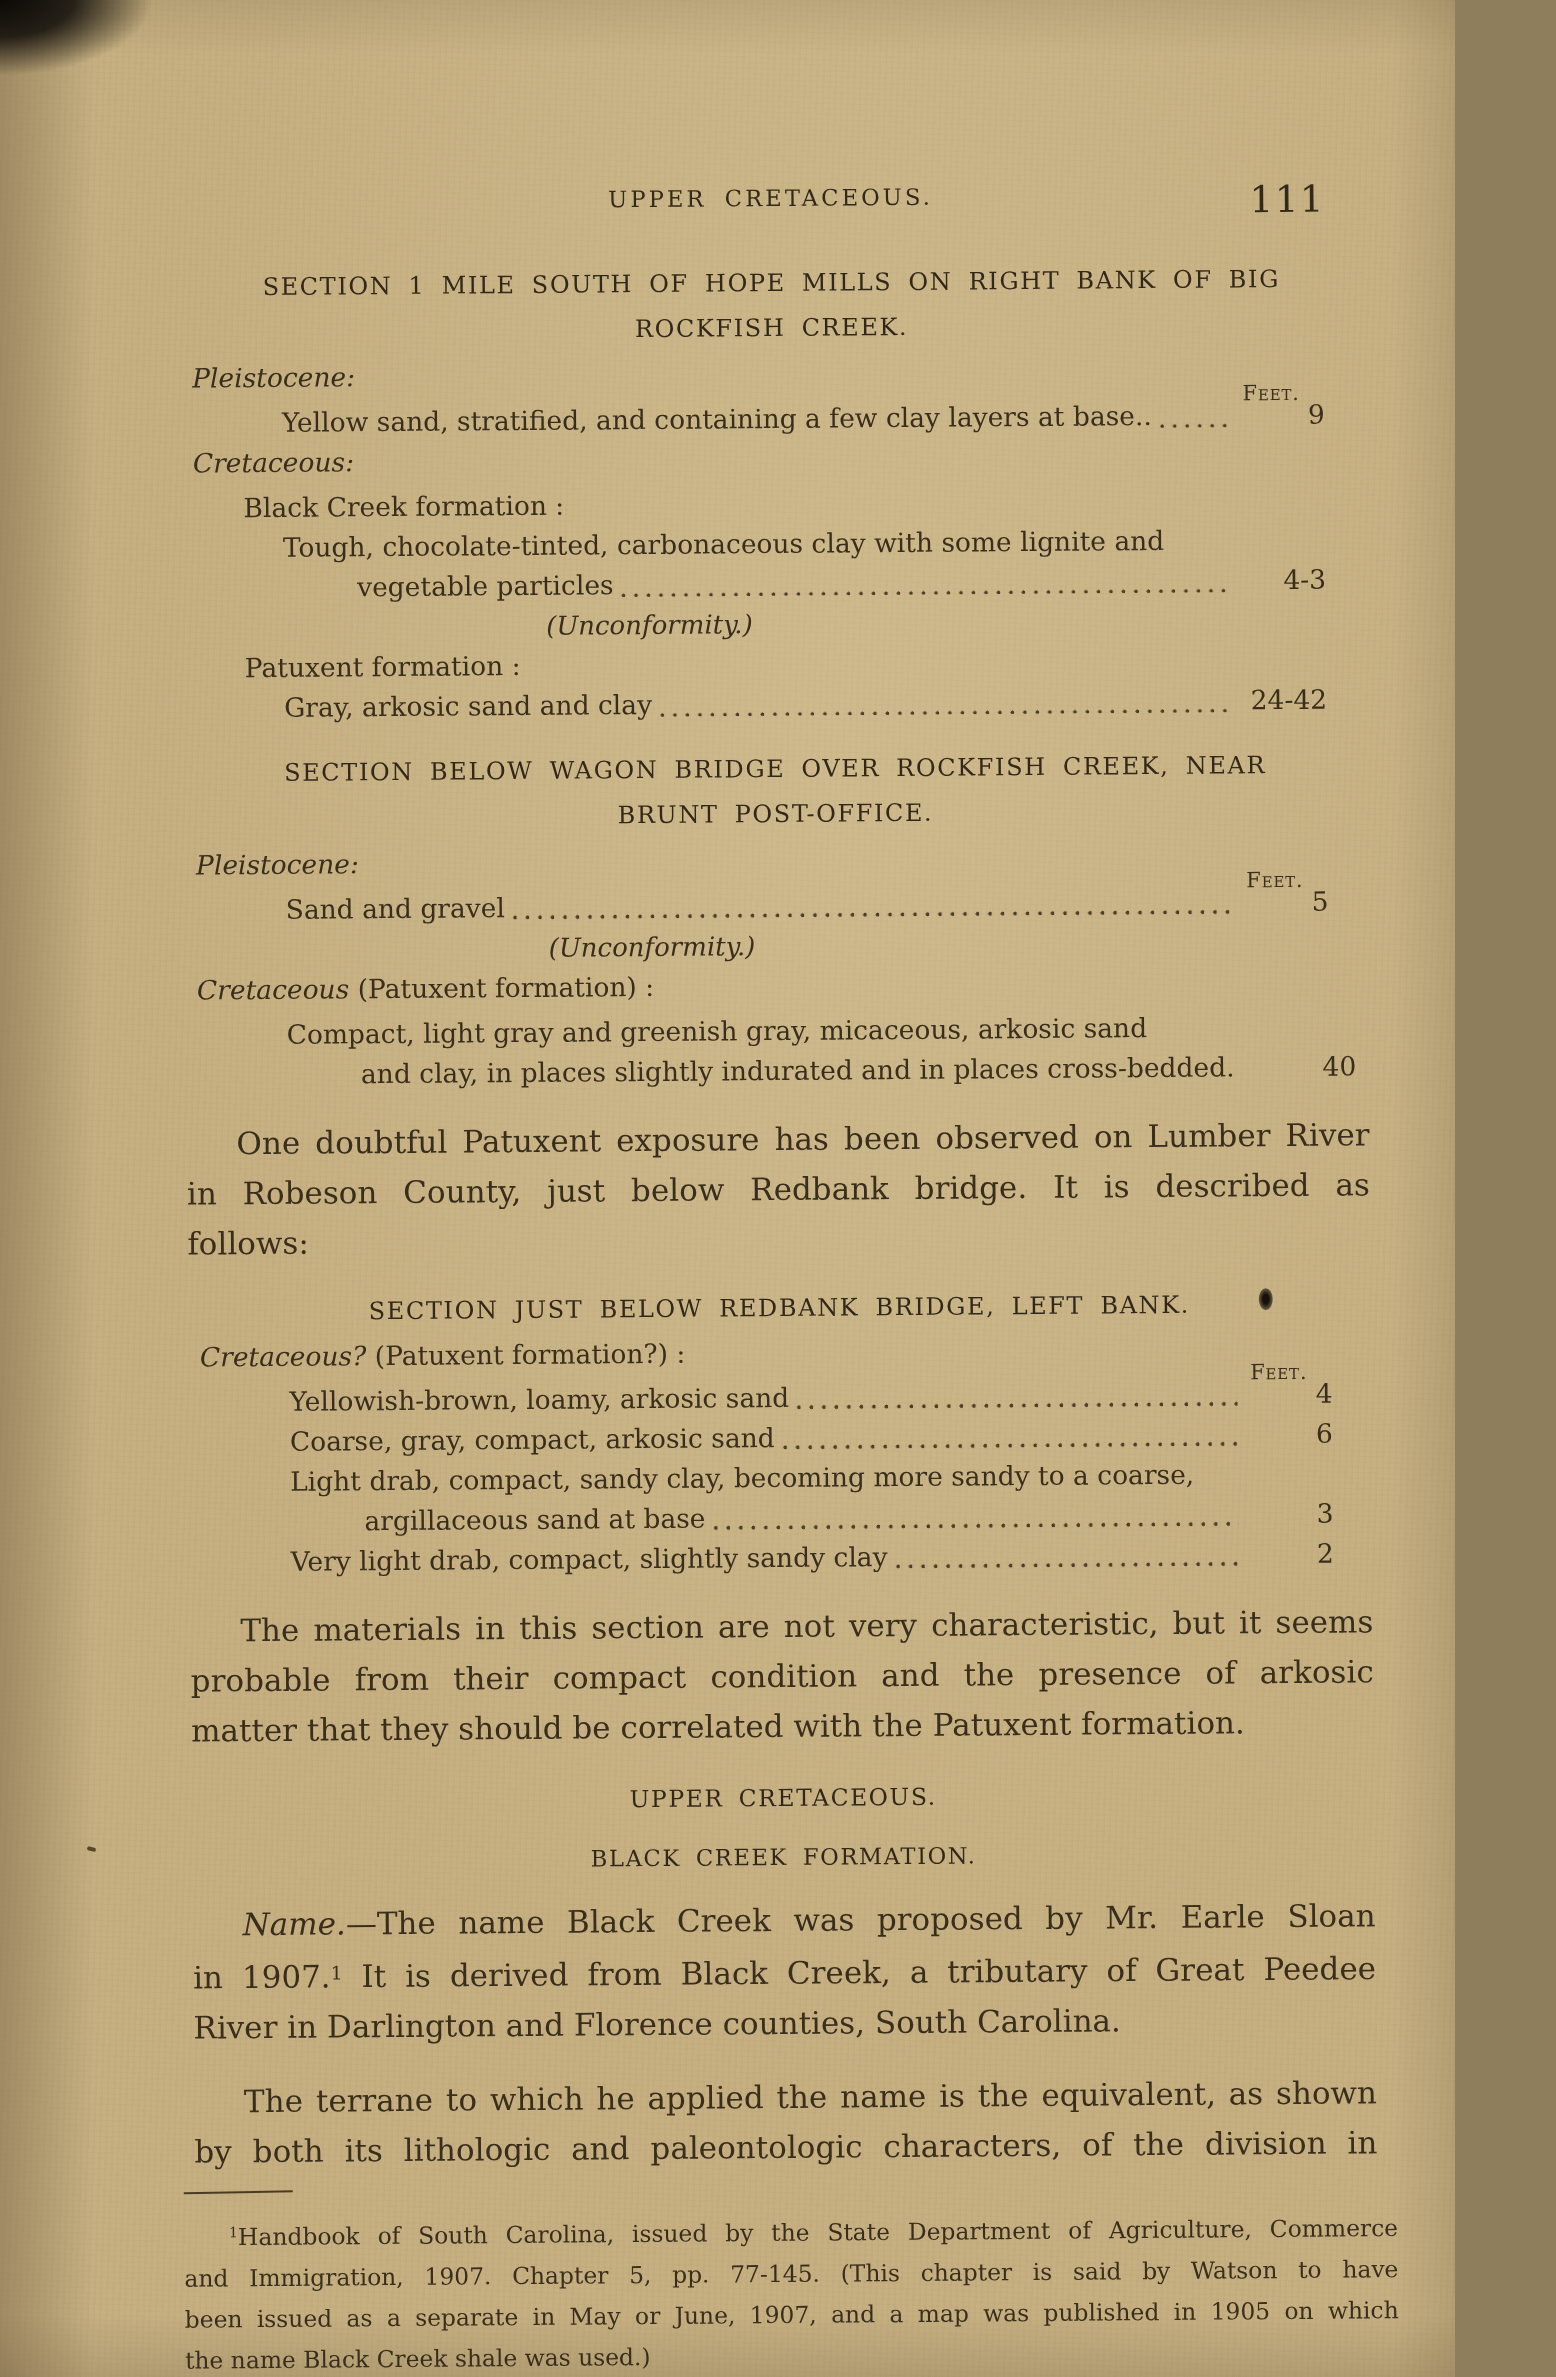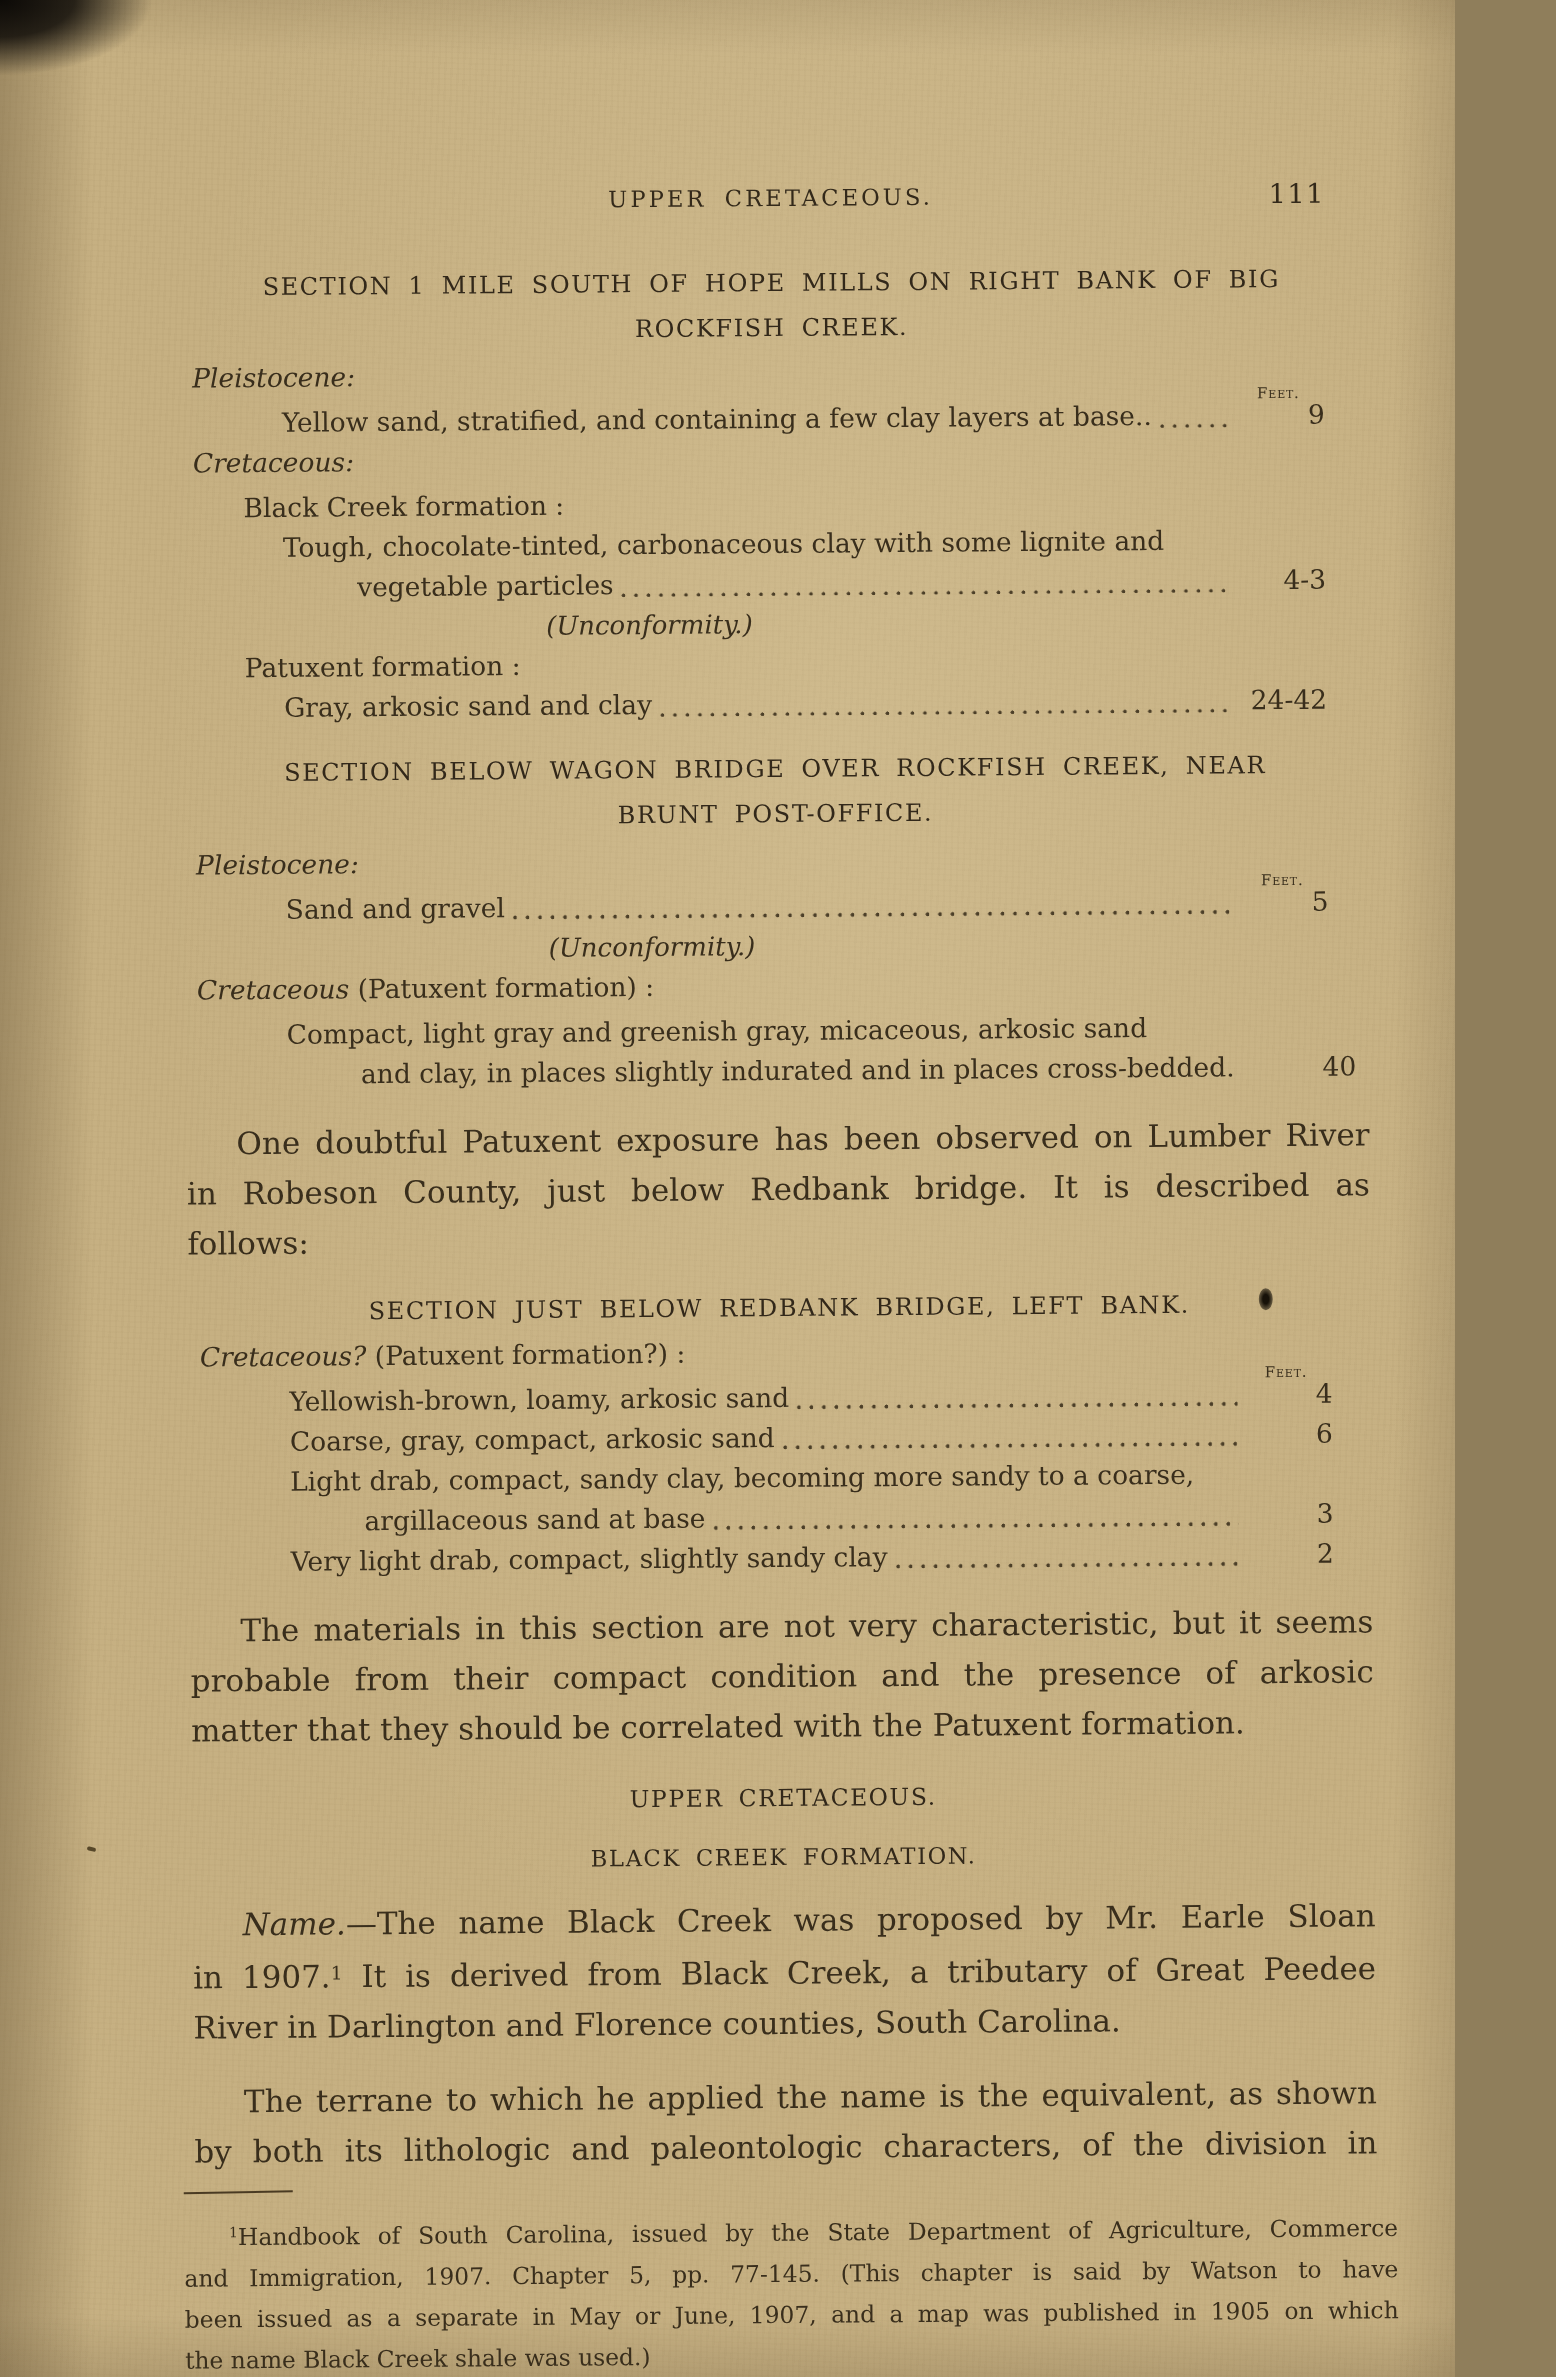--- a/index.html
+++ b/index.html
@@ -35,21 +35,21 @@
     transform:rotate(-0.45deg);
     transform-origin:top center;
   }
 
   
   .runhead{position:relative;height:40px;}
   .rh-title{
     position:absolute;left:0;right:0;text-align:center;
     font-size:22.6px;letter-spacing:3.1px;word-spacing:7.8px;color:#33291a;
   }
-  .rh-num{position:absolute;right:37px;top:-3.1px;font-size:27px;letter-spacing:1.6px;color:#33291a;}
+  .rh-num{position:absolute;right:37px;top:-3.1px;font-size:37px;letter-spacing:1.6px;color:#33291a;}
 
   
   .sec-heading{margin:36px 0 3.1px;text-align:center;font-weight:normal;}
   .sec-heading .hl{
     display:block;font-size:24px;line-height:45px;
     letter-spacing:1.6px;word-spacing:7px;color:#32281a;
   }
   .msec-2 .sec-heading{margin-top:23.4px;}
   .msec-3 .sec-heading{margin:22px 0 1.6px;}
   .hl-blot{position:relative;display:inline-block;}
@@ -57,21 +57,21 @@
     position:absolute;right:98px;top:6.2px;width:14px;height:22px;border-radius:50%;
     background:radial-gradient(ellipse at center, #171209 30%, rgba(23,18,9,0.55) 68%, transparent 88%);
   }
 
   
   .era-row{position:relative;line-height:40px;}
   .era{padding-left:11.7px;font-style:italic;font-size:26.5px;}
   .era .rom{font-style:normal;}
   .feet{
     position:absolute;right:64px;top:23.4px;
-    font-variant:small-caps;font-size:15px;letter-spacing:0.8px;color:#3a2f1d;
+    font-variant:small-caps;font-size:21px;letter-spacing:0.8px;color:#3a2f1d;
   }
   .sub{padding-left:62px;font-size:26.5px;line-height:40px;}
   .mrow{display:flex;align-items:baseline;padding-right:39px;font-size:26.5px;line-height:40px;}
   .mrow.lvl1{padding-left:101px;}
   .mrow.lvl2{padding-left:175px;}
   .mitem .l1{padding-left:101px;font-size:26.5px;line-height:40px;}
   .mtext{white-space:nowrap;}
   .dots{
     flex:1 1 auto;min-width:18.7px;height:4.7px;align-self:flex-end;
     margin:0 9.3px 7.8px 7.8px;

